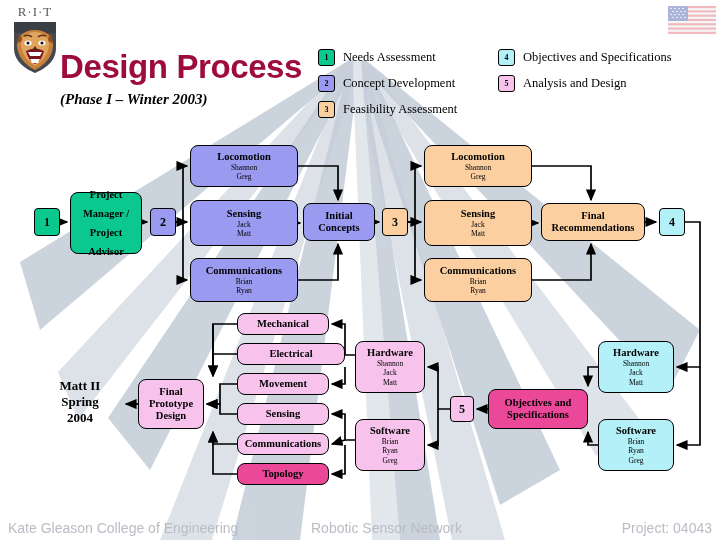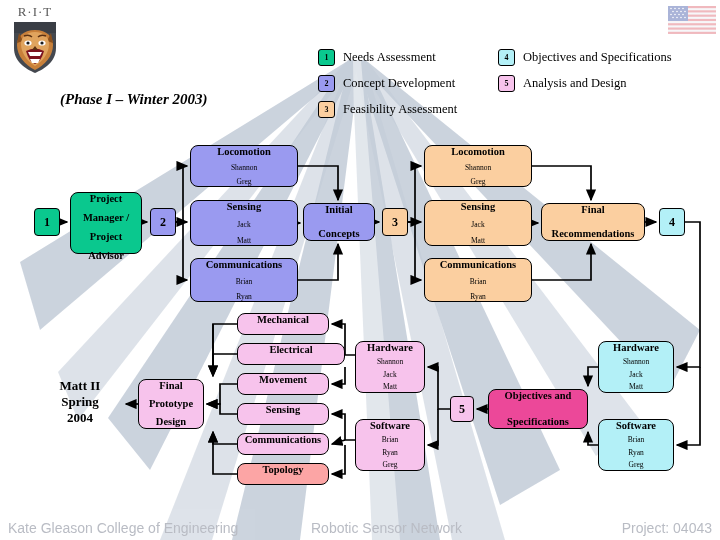--- a/index.html
+++ b/index.html
@@ -45,21 +45,21 @@
   }
   .legend-label{
     margin-left:8px;font-size:12.5px;color:#000;white-space:nowrap;
     font-family:"Liberation Serif", serif;
   }
 
   
   .node{
     position:absolute;z-index:2;box-sizing:border-box;
     border:1px solid #000;border-radius:8px;
-    display:flex;flex-direction:column;align-items:center;justify-content:space-between;
+    display:flex;flex-direction:column;align-items:center;justify-content:center;
     text-align:center;color:#000;
     font-family:"Liberation Serif", serif;
   }
   .node .ttl{font-size:10.5px;font-weight:bold;line-height:12px;}
   .node .mem{font-size:7.5px;line-height:9.5px;font-weight:normal;}
 
   .badge{
     position:absolute;z-index:2;box-sizing:border-box;
     border:1px solid #000;border-radius:4px;
     display:flex;align-items:center;justify-content:center;
@@ -158,20 +158,21 @@
         <circle cx="7" cy="8.5" r="0.8"></circle>
         <circle cx="11" cy="8.5" r="0.8"></circle>
         <circle cx="15" cy="8.5" r="0.8"></circle>
       <circle cx="5" cy="11.5" r="0.8"></circle>
         <circle cx="9" cy="11.5" r="0.8"></circle>
         <circle cx="13" cy="11.5" r="0.8"></circle>
         <circle cx="17" cy="11.5" r="0.8"></circle>
     </g>
   </svg>
 
+  <div id="title">Design Process</div>
   <div id="subtitle">(Phase I – Winter 2003)</div>
 
   <div class="legend-col" id="legend-col-a">
       <div class="legend-row">
         <div class="legend-badge" style="background: rgb(10, 200, 142);">1</div>
         <div class="legend-label">Needs Assessment</div>
       </div>
       <div class="legend-row">
         <div class="legend-badge" style="background: rgb(154, 154, 240);">2</div>
         <div class="legend-label">Concept Development</div>
@@ -311,21 +312,21 @@
       </div>
       <div class="node" style="left: 237px; top: 373px; width: 92px; height: 22px; background: rgb(247, 195, 236);">
         <div class="ttl">Movement</div>
       </div>
       <div class="node" style="left: 237px; top: 403px; width: 92px; height: 22px; background: rgb(247, 195, 236);">
         <div class="ttl">Sensing</div>
       </div>
       <div class="node" style="left: 237px; top: 433px; width: 92px; height: 22px; background: rgb(247, 195, 236);">
         <div class="ttl">Communications</div>
       </div>
-      <div class="node" style="left: 237px; top: 463px; width: 92px; height: 22px; background: #fca5a5;">
+      <div class="node" style="left: 237px; top: 463px; width: 92px; height: 22px; background: #ec4899;">
         <div class="ttl">Topology</div>
       </div>
       <div class="node" style="left: 138px; top: 379px; width: 66px; height: 50px; background: rgb(247, 195, 236);">
         <div class="ttl">Final</div>
         <div class="ttl">Prototype</div>
         <div class="ttl">Design</div>
       </div>
       <div class="node" style="left: 355px; top: 341px; width: 70px; height: 52px; background: rgb(247, 195, 236);">
         <div class="ttl">Hardware</div>
         <div class="mem">Shannon</div>

